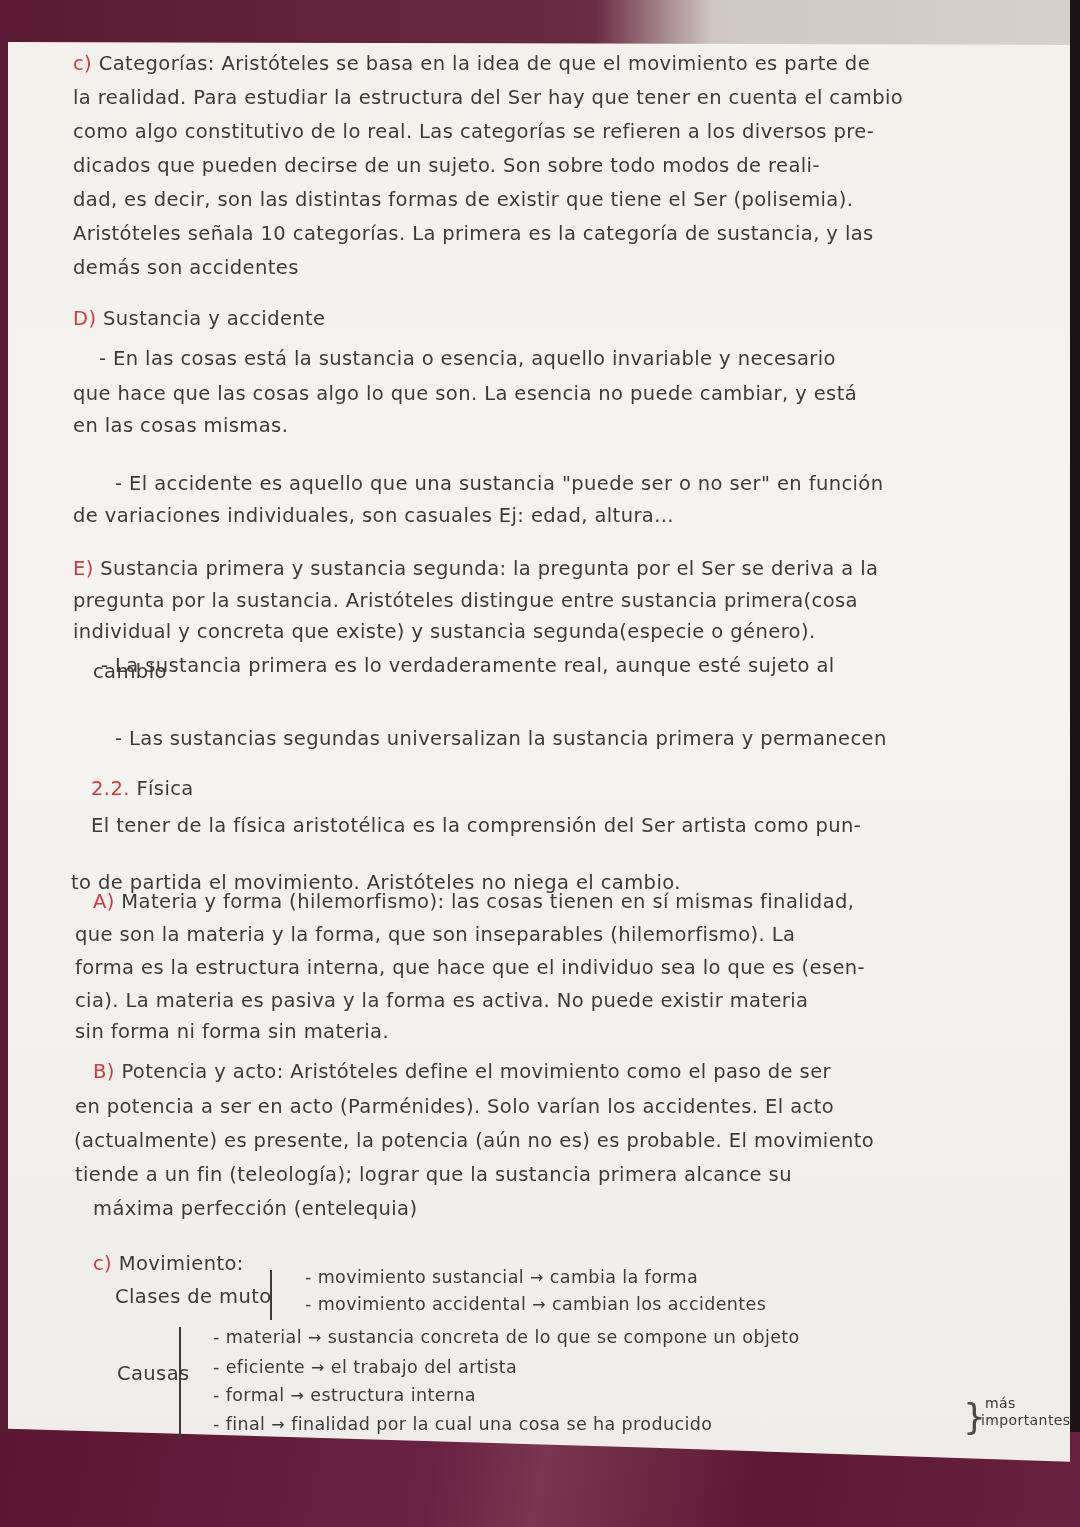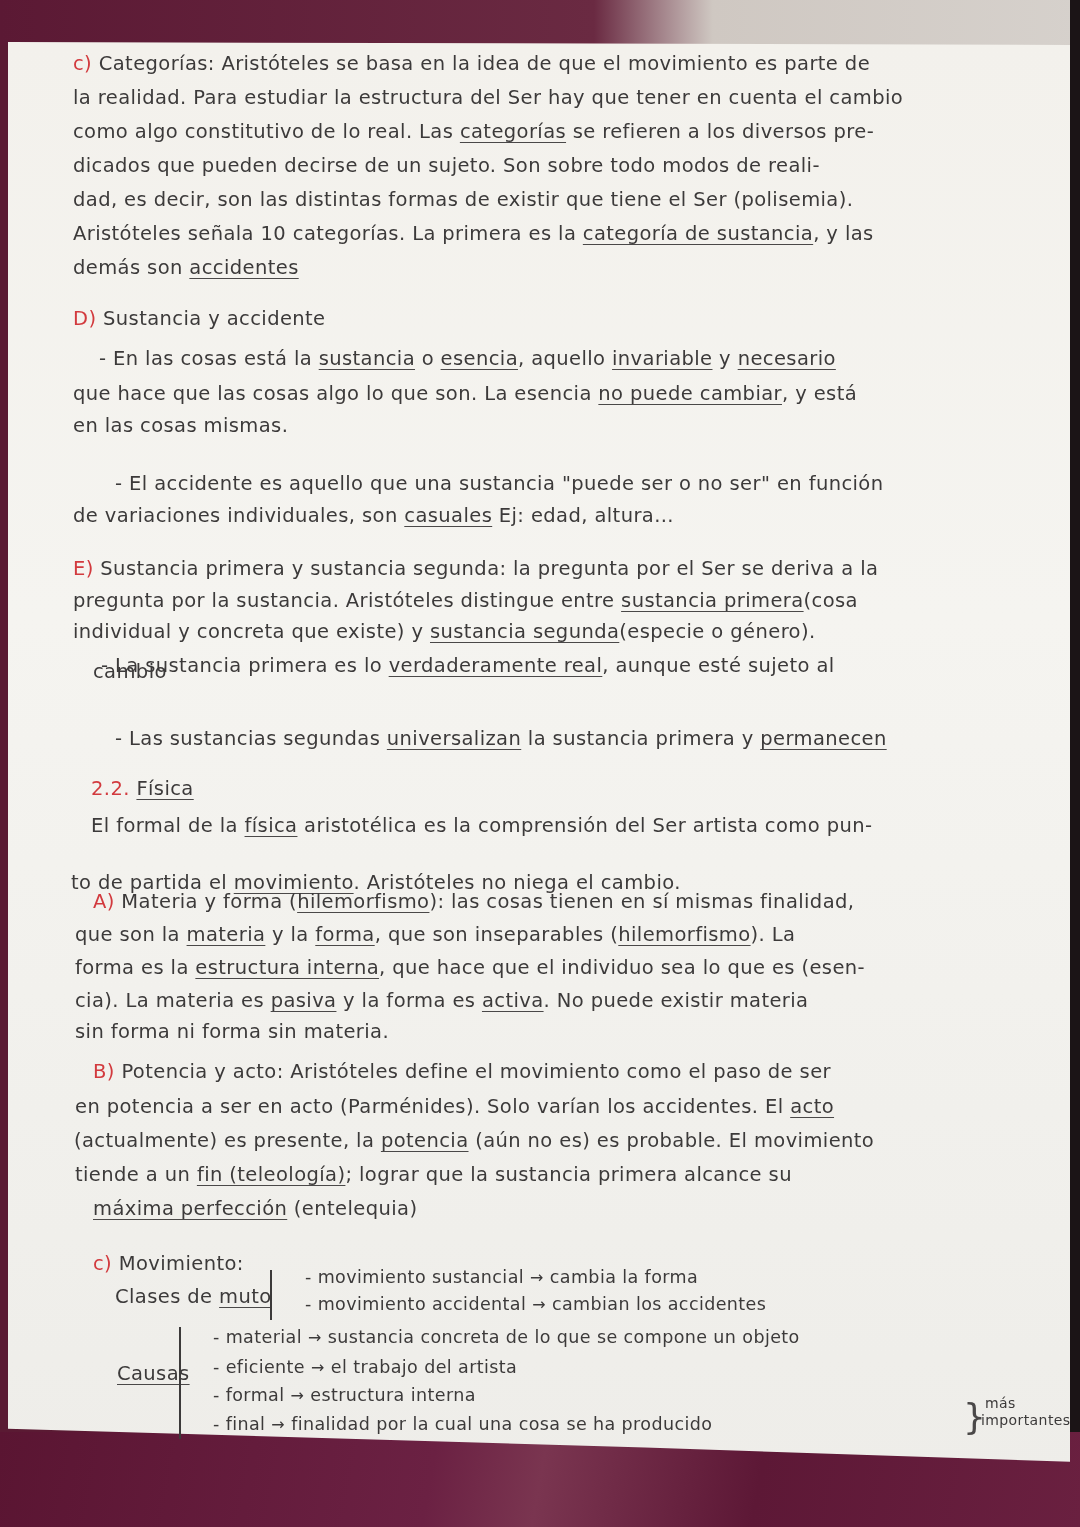--- a/index.html
+++ b/index.html
@@ -24,21 +24,21 @@
   }
   .content {
     position:absolute; left:45px; top:52px; width:1000px;
     color:#3c3a3a;
     font-family: "DejaVu Sans", sans-serif;
     font-size:19.5px;
     letter-spacing:0.4px;
   }
   .line { position:absolute; white-space:nowrap; left:0;margin-left:28px; }
   .lbl { color:#d23a3e; }
-  .u { text-decoration: underline; text-decoration-color:#4a4848; text-underline-offset:4px; }
+  .u { text-decoration-color:#4a4848; text-underline-offset:4px; }
   .brace-list { position:absolute; border-left:2px solid #3c3a3a; }
   .arrow { font-size:16px; }
 </style>
 </head>
 <body>
 
 <div class="bg-top"></div>
 <div class="bg-right-edge"></div>
 <div class="bg-bottom"></div>
 
@@ -115,21 +115,21 @@
     <span class="u">universalizan</span>
     <span>la sustancia primera y</span>
     <span class="u">permanecen</span>
   </div>
 
   <div class="line" style="top:725px; left:18px">
     <span class="lbl">2.2.</span>
     <span class="u">Física</span>
   </div>
   <div class="line" style="top:762px; left:18px">
-    <span>El formal de la</span>
+    <span>El tener de la</span>
     <span class="u">física</span>
     <span>aristotélica es la comprensión del Ser artista como pun-</span>
   </div>
   <div class="line" style="top:819px; left:-2px">
     <span>to de partida el</span>
     <span class="u">movimiento</span><span>. Aristóteles no niega el cambio.</span>
   </div>
 
   <div class="line" style="top:838px; left:20px">
     <span class="lbl">A)</span>

